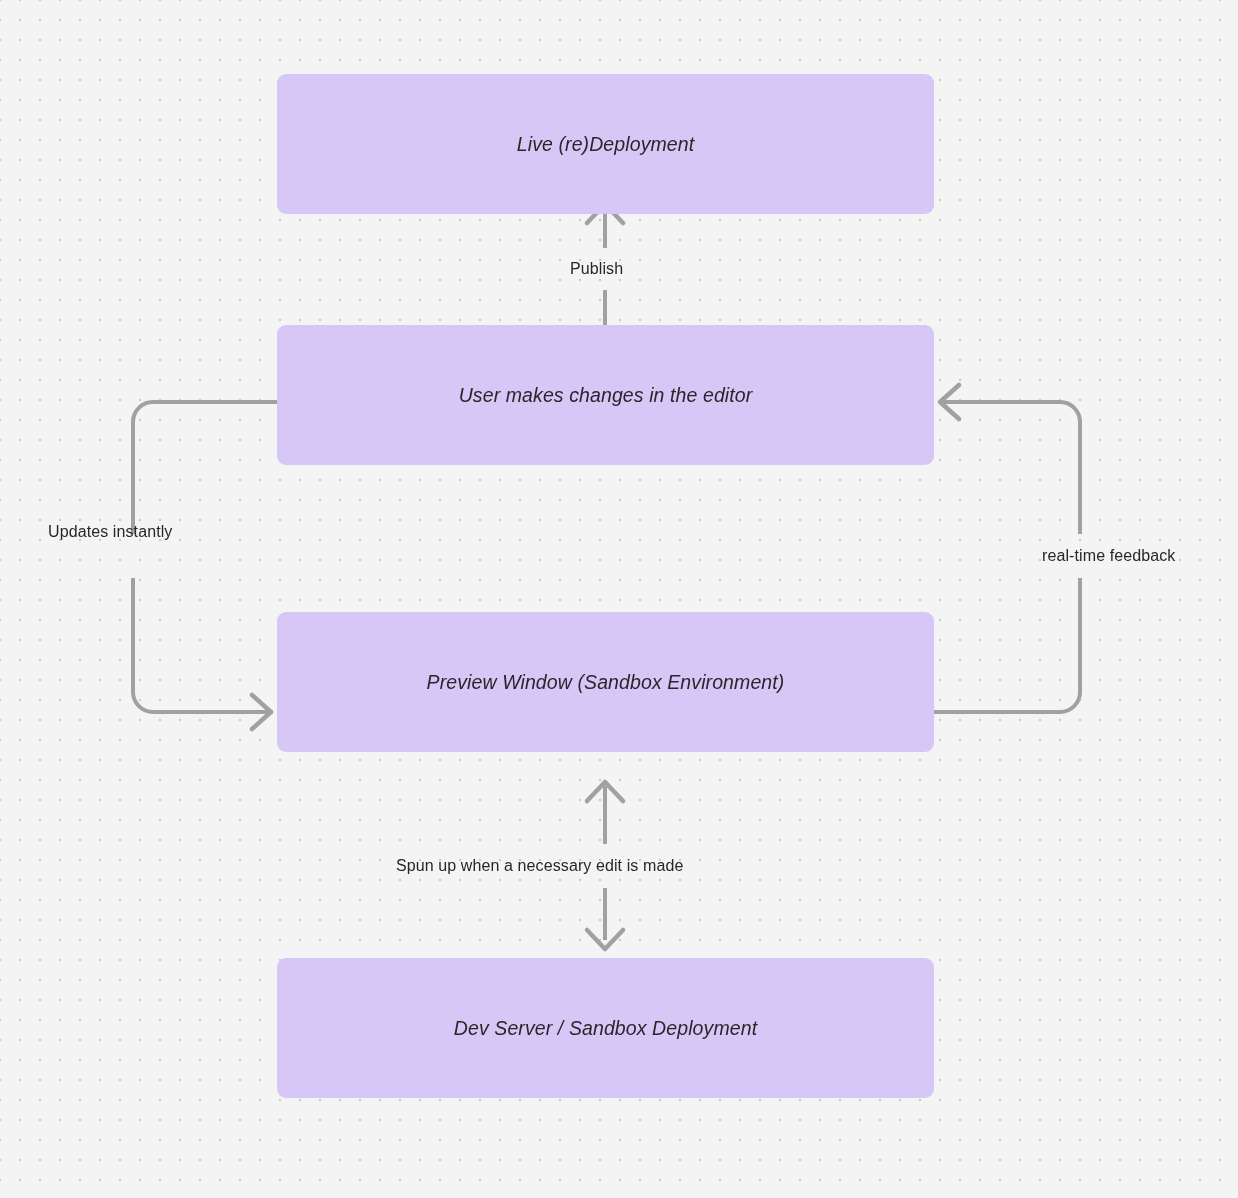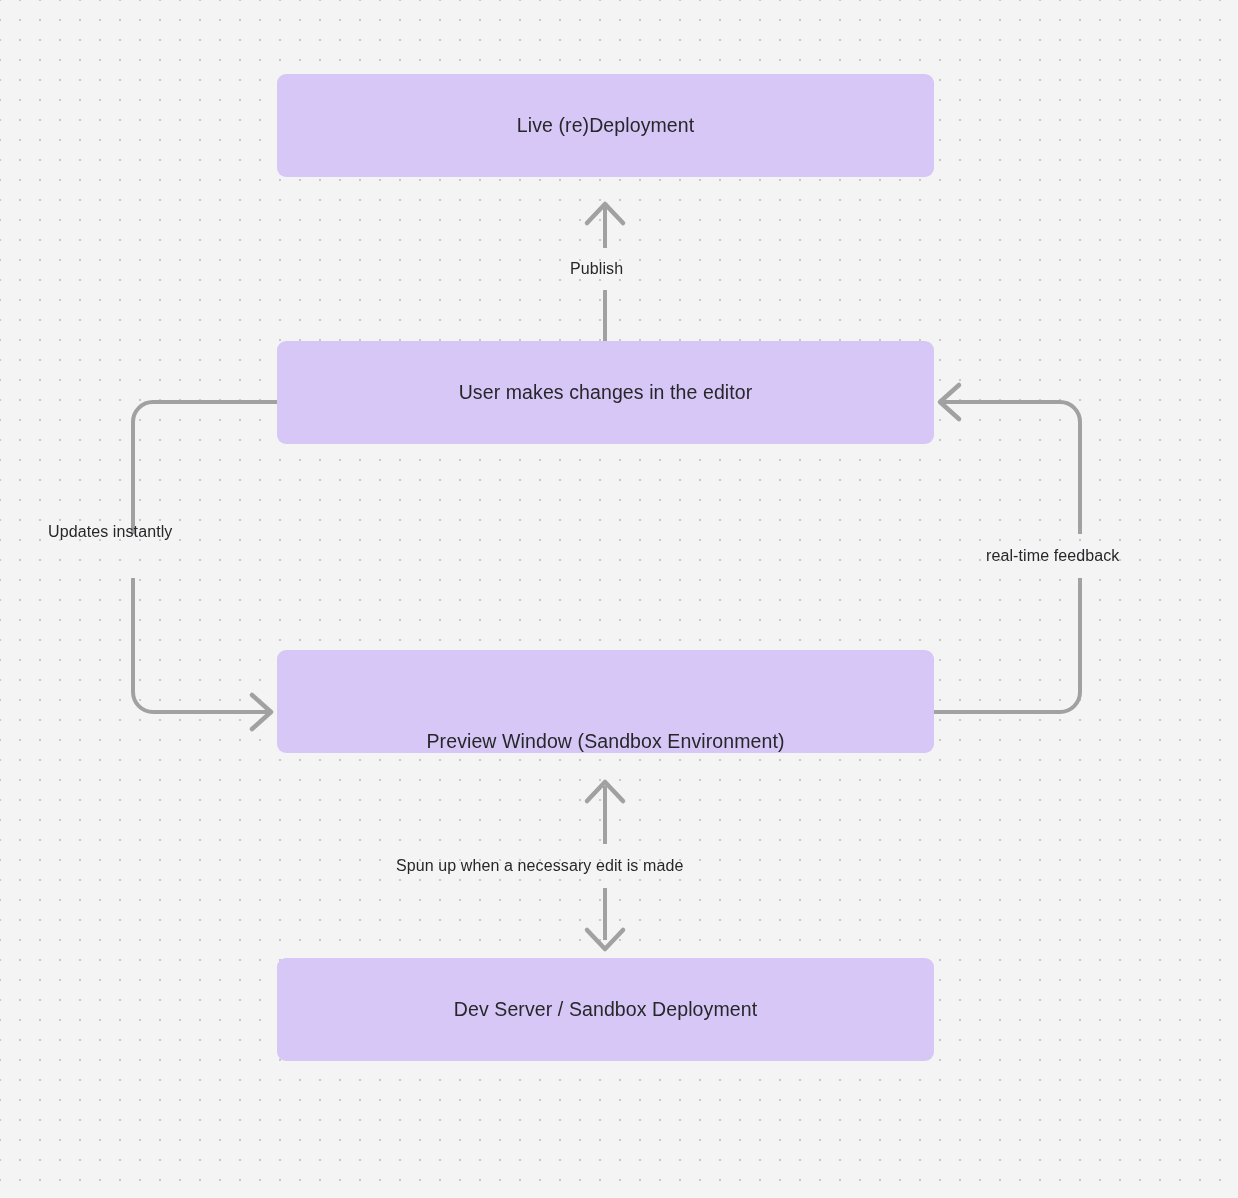--- a/index.html
+++ b/index.html
@@ -39,49 +39,50 @@
   .node {
     position: absolute;
     box-sizing: border-box;
     background: #d6c7f7;
     border-radius: 9px;
     display: flex;
     align-items: center;
     justify-content: center;
     left: 277px;
     width: 657px;
-    height: 103px;
+    height: 140px;
+    font-style: italic;
   }
   .node-label {
     font-size: 19.5px;
     line-height: 1.25;
     color: #27272a;
     letter-spacing: 0.1px;
     text-align: center;
     white-space: nowrap;
   }
 
   #node-live        { top: 74px; }
-  #node-editor      { top: 341px; border-radius: 9px; }
-  #node-preview     { top: 650px; align-items: flex-end; }
+  #node-editor      { top: 325px; border-radius: 9px; }
+  #node-preview     { top: 612px; }
   #node-devserver   { top: 958px; }
 
   
   .edge-label {
     position: absolute;
     font-size: 16px;
     color: #27272a;
     letter-spacing: 0.1px;
     white-space: nowrap;
     line-height: 1;
     background: transparent;
   }
   #label-publish        { left: 570px;  top: 261px; }
   #label-updates        { left: 48px;   top: 524px; }
-  #label-realtime       { left: 986px;  top: 548px; }
+  #label-realtime       { left: 1042px;  top: 548px; }
   #label-spunup         { left: 396px;  top: 858px; }
 </style>
 </head>
 <body>
 
 <div id="canvas">
 
   <svg id="edges" width="1238" height="1198" viewBox="0 0 1238 1198">
     <defs>
       <style>

